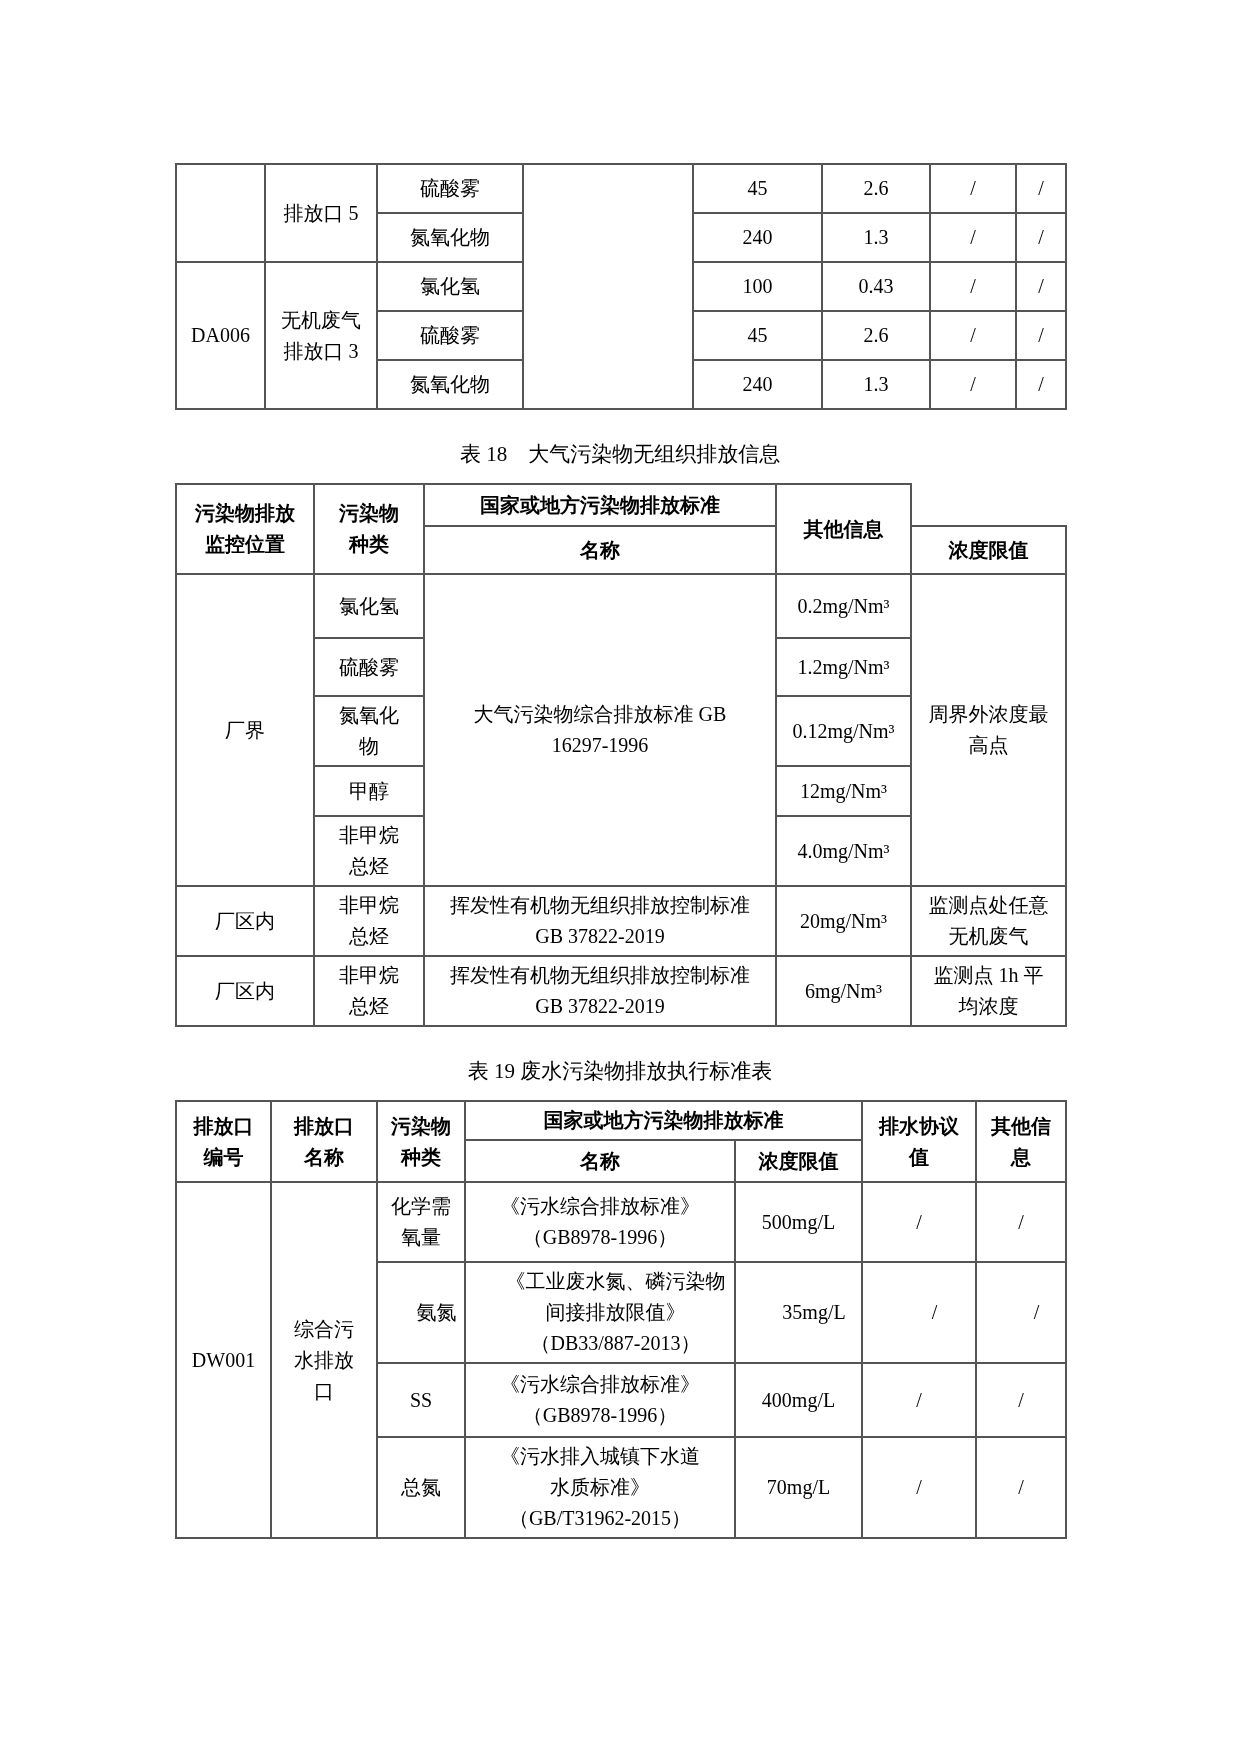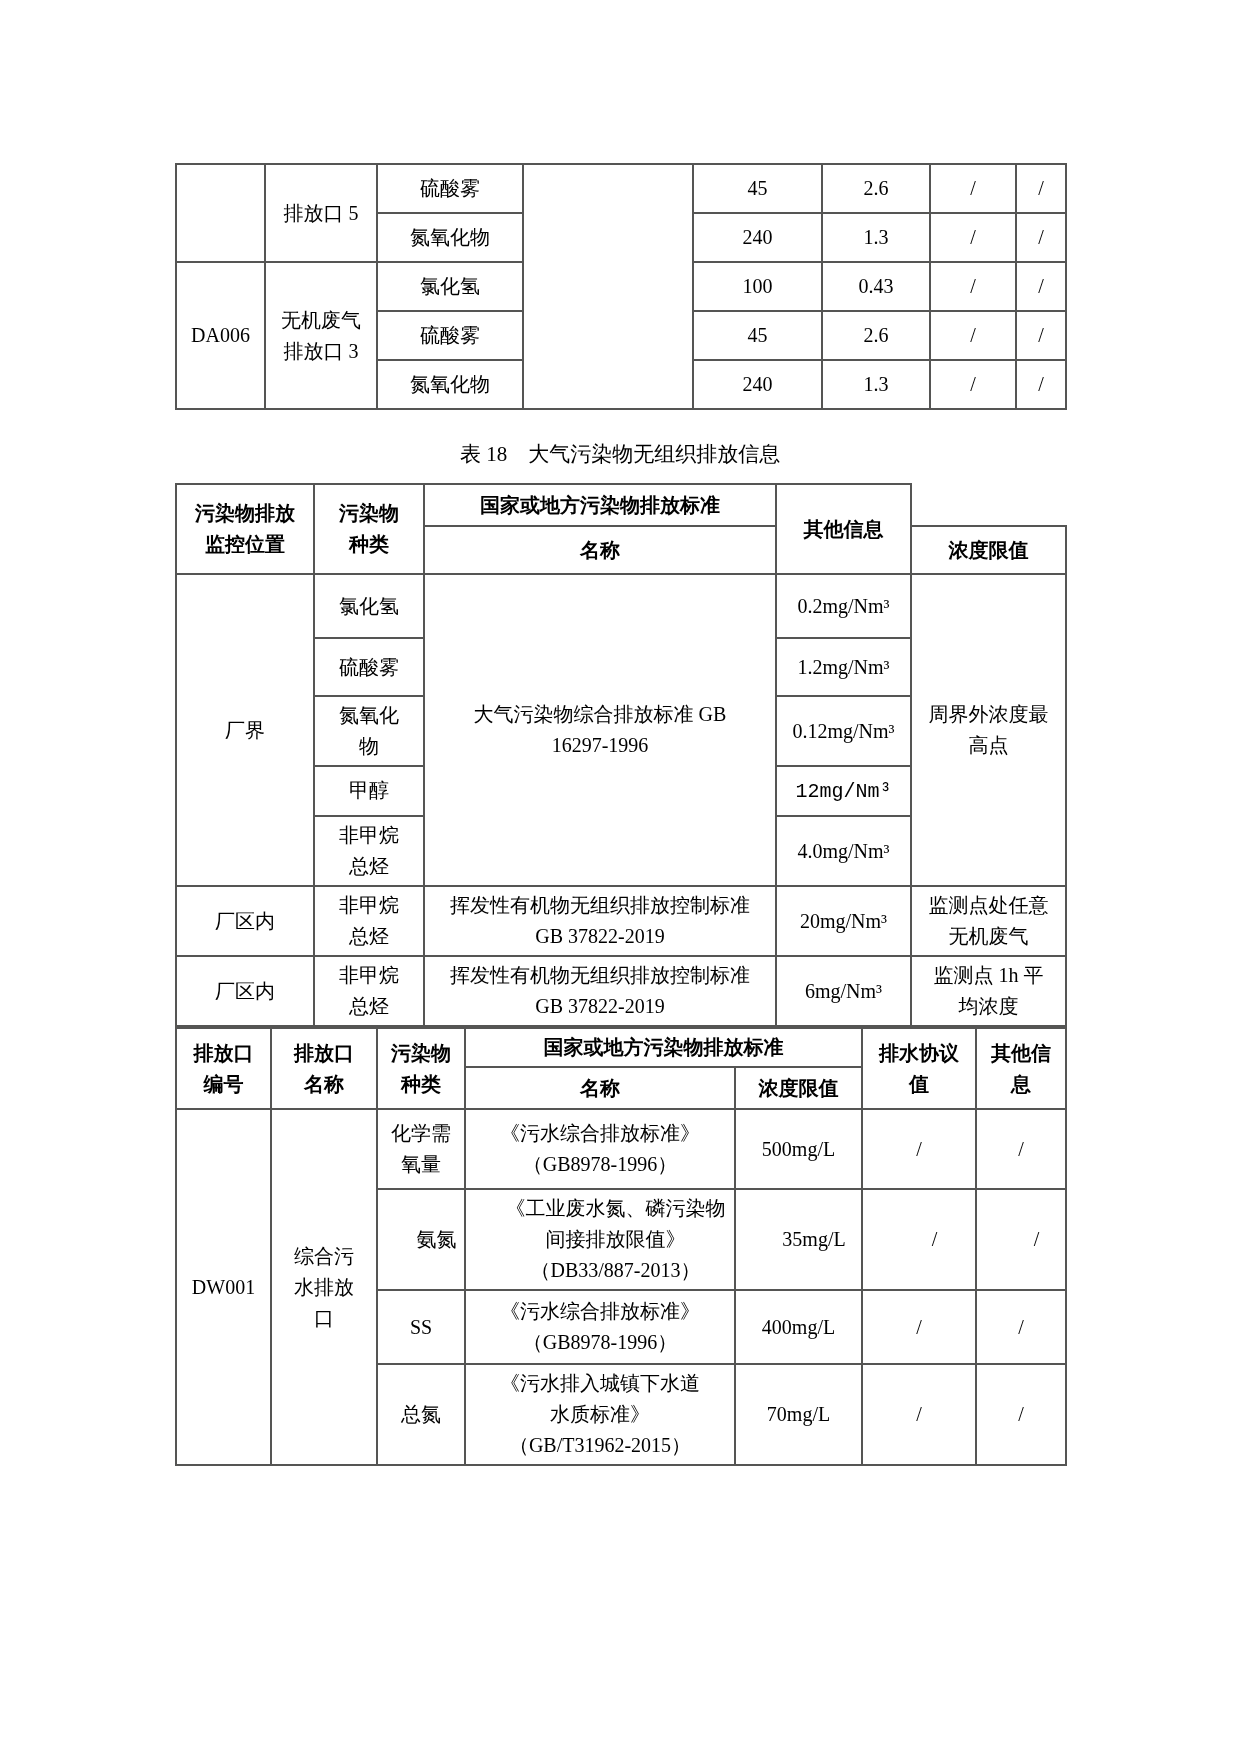--- a/index.html
+++ b/index.html
@@ -41,21 +41,21 @@
     white-space:pre-wrap;
     margin:30px 0 15px 0;
   }
   
   .t17 td{height:41px;}
   .t18 .hr1 th{height:34px;}
   .t18 .hr2 th{height:40px;}
   .t18 .r1 td{height:56px;}
   .t18 .r2 td{height:50px;}
   .t18 .r3 td{height:62px;}
-  .t18 .r4 td{height:42px;font-family:Liberation Mono, monospace;}
+  .t18 .r4 td{height:42px;}
   .t18 .r5 td{height:56px;}
   .t18 .r6 td{height:60px;}
   .t18 .r7 td{height:60px;}
   .t19 .hr1 th{height:30px;}
   .t19 .hr2 th{height:34px;}
   .t19 .r1 td{height:72px;}
   .t19 .r2 td{height:92px;padding-left:36px;}
   .t19 .r3 td{height:66px;}
   .t19 .r4 td{height:86px;margin-left:32px;}
 </style>
@@ -187,20 +187,21 @@
 总烃</td>
           <td>挥发性有机物无组织排放控制标准
 GB 37822-2019</td>
           <td>6mg/Nm³</td>
           <td>监测点 1h 平
 均浓度</td>
         </tr>
       </tbody>
     </table>
 
+    <div class="table-title">表 19 废水污染物排放执行标准表</div>
 
     <table class="t19">
       <colgroup>
         <col style="width:95px">
           <col style="width:106px">
           <col style="width:88px">
         <col style="width:270px">
           <col style="width:127px">
           <col style="width:114px">
         <col style="width:90px">

